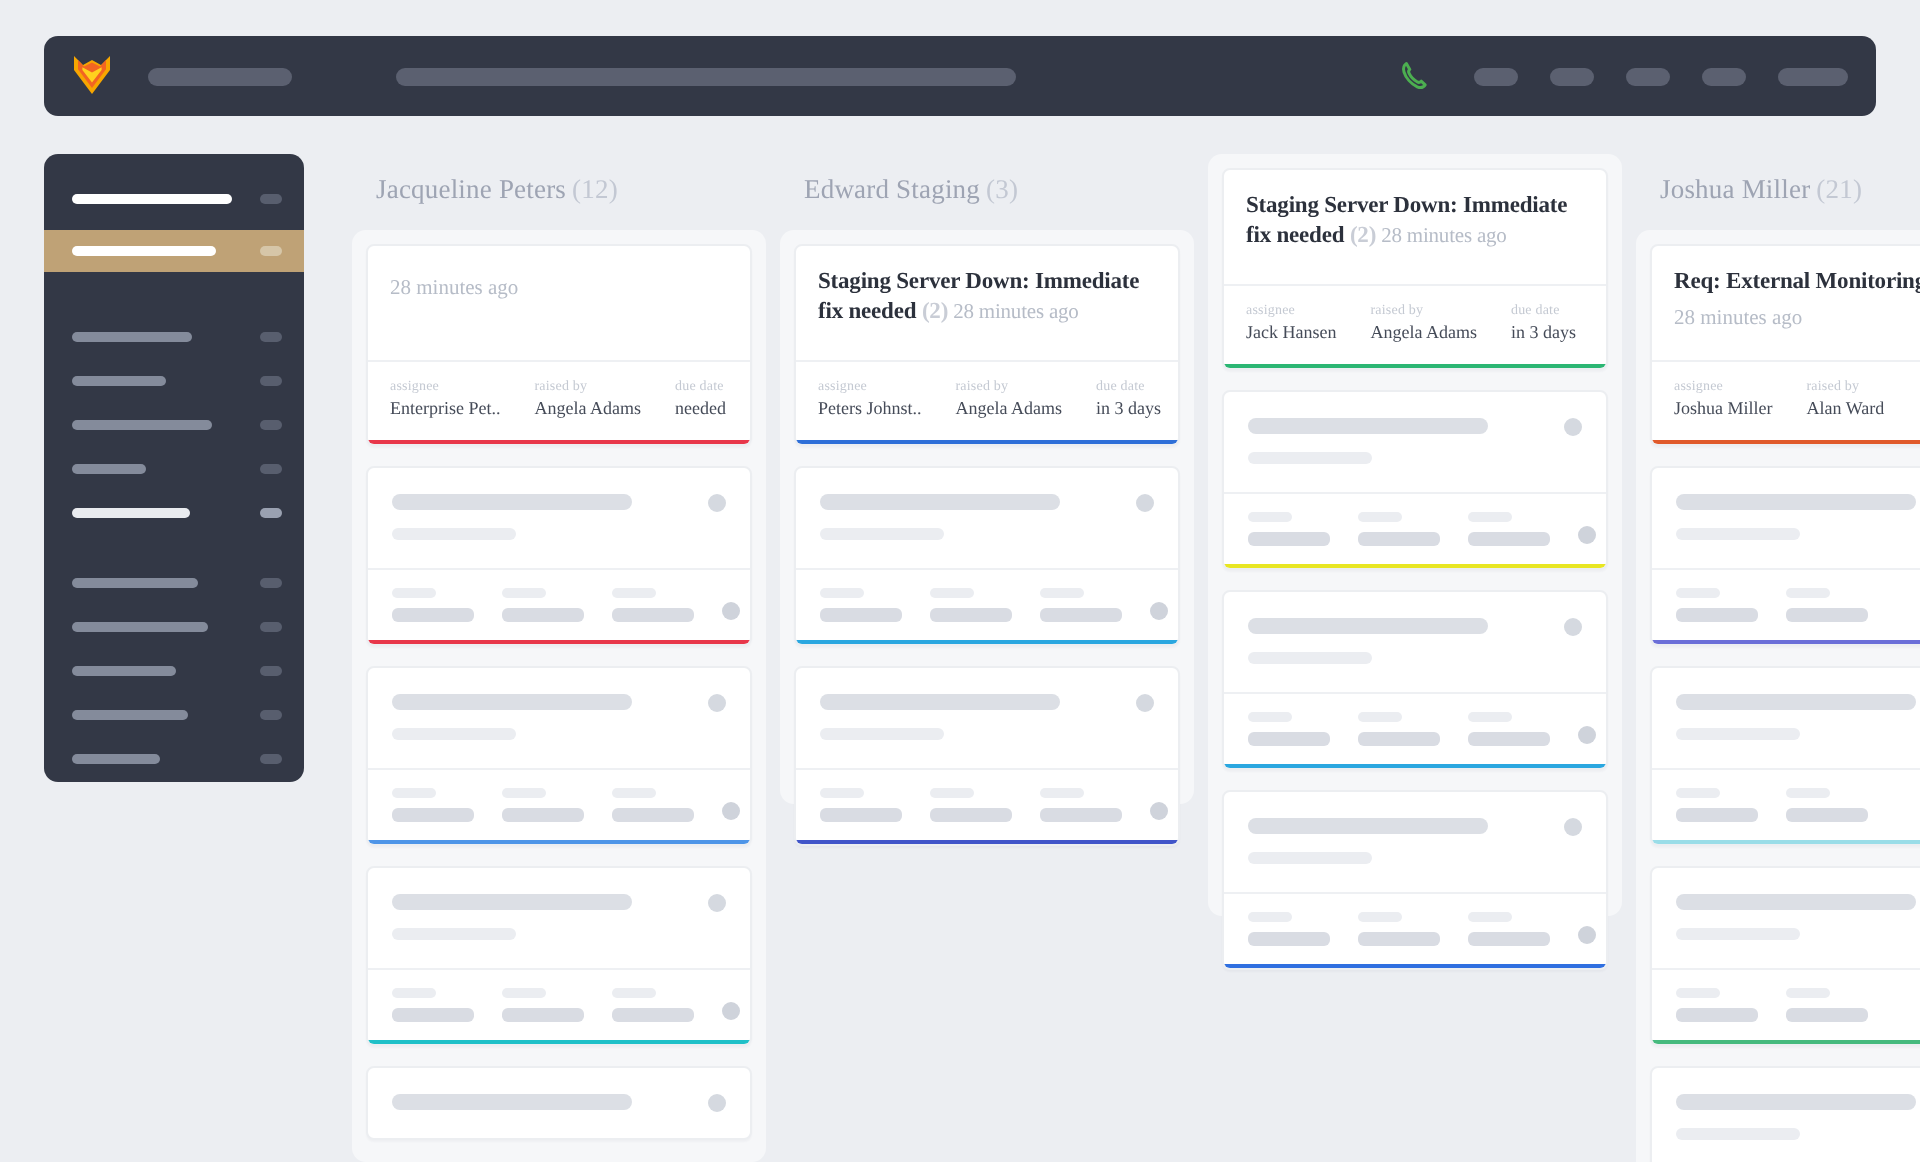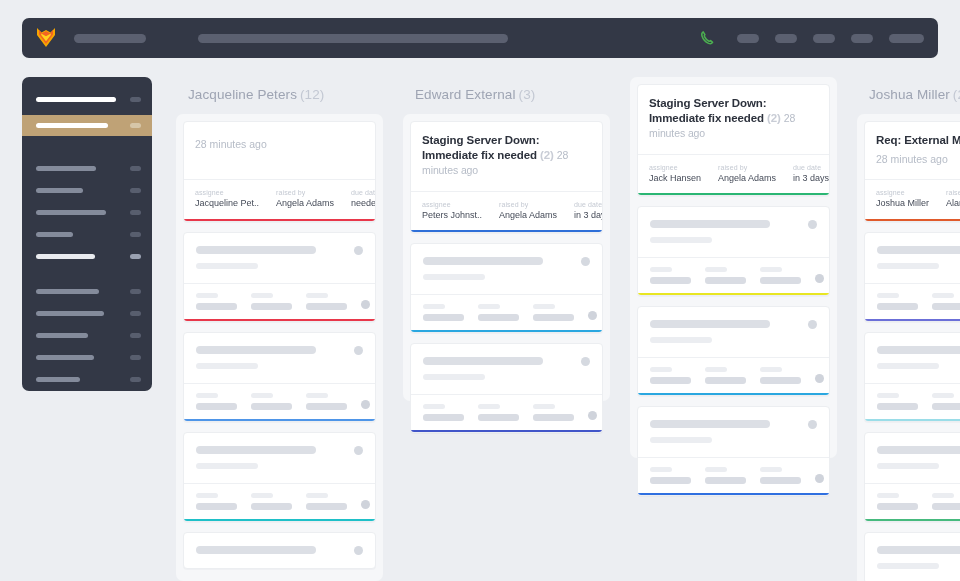--- a/index.html
+++ b/index.html
@@ -112,22 +112,23 @@
   .nav-gap { height: 13px; }
 
   
   .board {
     position: absolute;
     left: 176px;
     top: 77px;
     right: 0;
     bottom: 0;
     display: flex;
-    gap: 20px;
+    gap: 7px;
     overflow: hidden;
+    font-family: Liberation Serif, serif;
   }
 
   .column {
     width: 207px;
     flex: 0 0 207px;
     display: flex;
     flex-direction: column;
   }
 
   .col-head {
@@ -340,21 +341,21 @@
       <div class="column">
         <div class="col-head"><span>Jacqueline Peters</span><span class="col-count">(12)</span></div>
         <div class="col-body h1">
           <div class="card">
             <div class="card-top">
               <div class="card-sub">28 minutes ago</div>
             </div>
             <div class="card-foot">
               <div class="meta">
                 <div class="meta-label">assignee</div>
-                <div class="meta-value">Jacqueline Pet..</div>
+                <div class="meta-value">Enterprise Pet..</div>
               </div>
               <div class="meta">
                 <div class="meta-label">raised by</div>
                 <div class="meta-value">Angela Adams</div>
               </div>
               <div class="meta">
                 <div class="meta-label">due date</div>
                 <div class="meta-value">needed</div>
               </div>
             </div>
@@ -431,21 +432,21 @@
           </div>
           <div class="card">
             <div class="sk-top">
               <div class="sk-line"></div>
               <div class="sk-dot"></div>
             </div>
           </div>
         </div>
       </div>
       <div class="column">
-        <div class="col-head"><span>Edward External</span><span class="col-count">(3)</span></div>
+        <div class="col-head"><span>Edward Staging</span><span class="col-count">(3)</span></div>
         <div class="col-body h2">
           <div class="card">
             <div class="card-top">
               <div class="card-title">Staging Server Down: Immediate fix needed <span class="tnum">(2)</span><span class="tago"> 28 minutes ago</span></div>
             </div>
             <div class="card-foot">
               <div class="meta">
                 <div class="meta-label">assignee</div>
                 <div class="meta-value">Peters Johnst..</div>
               </div>

